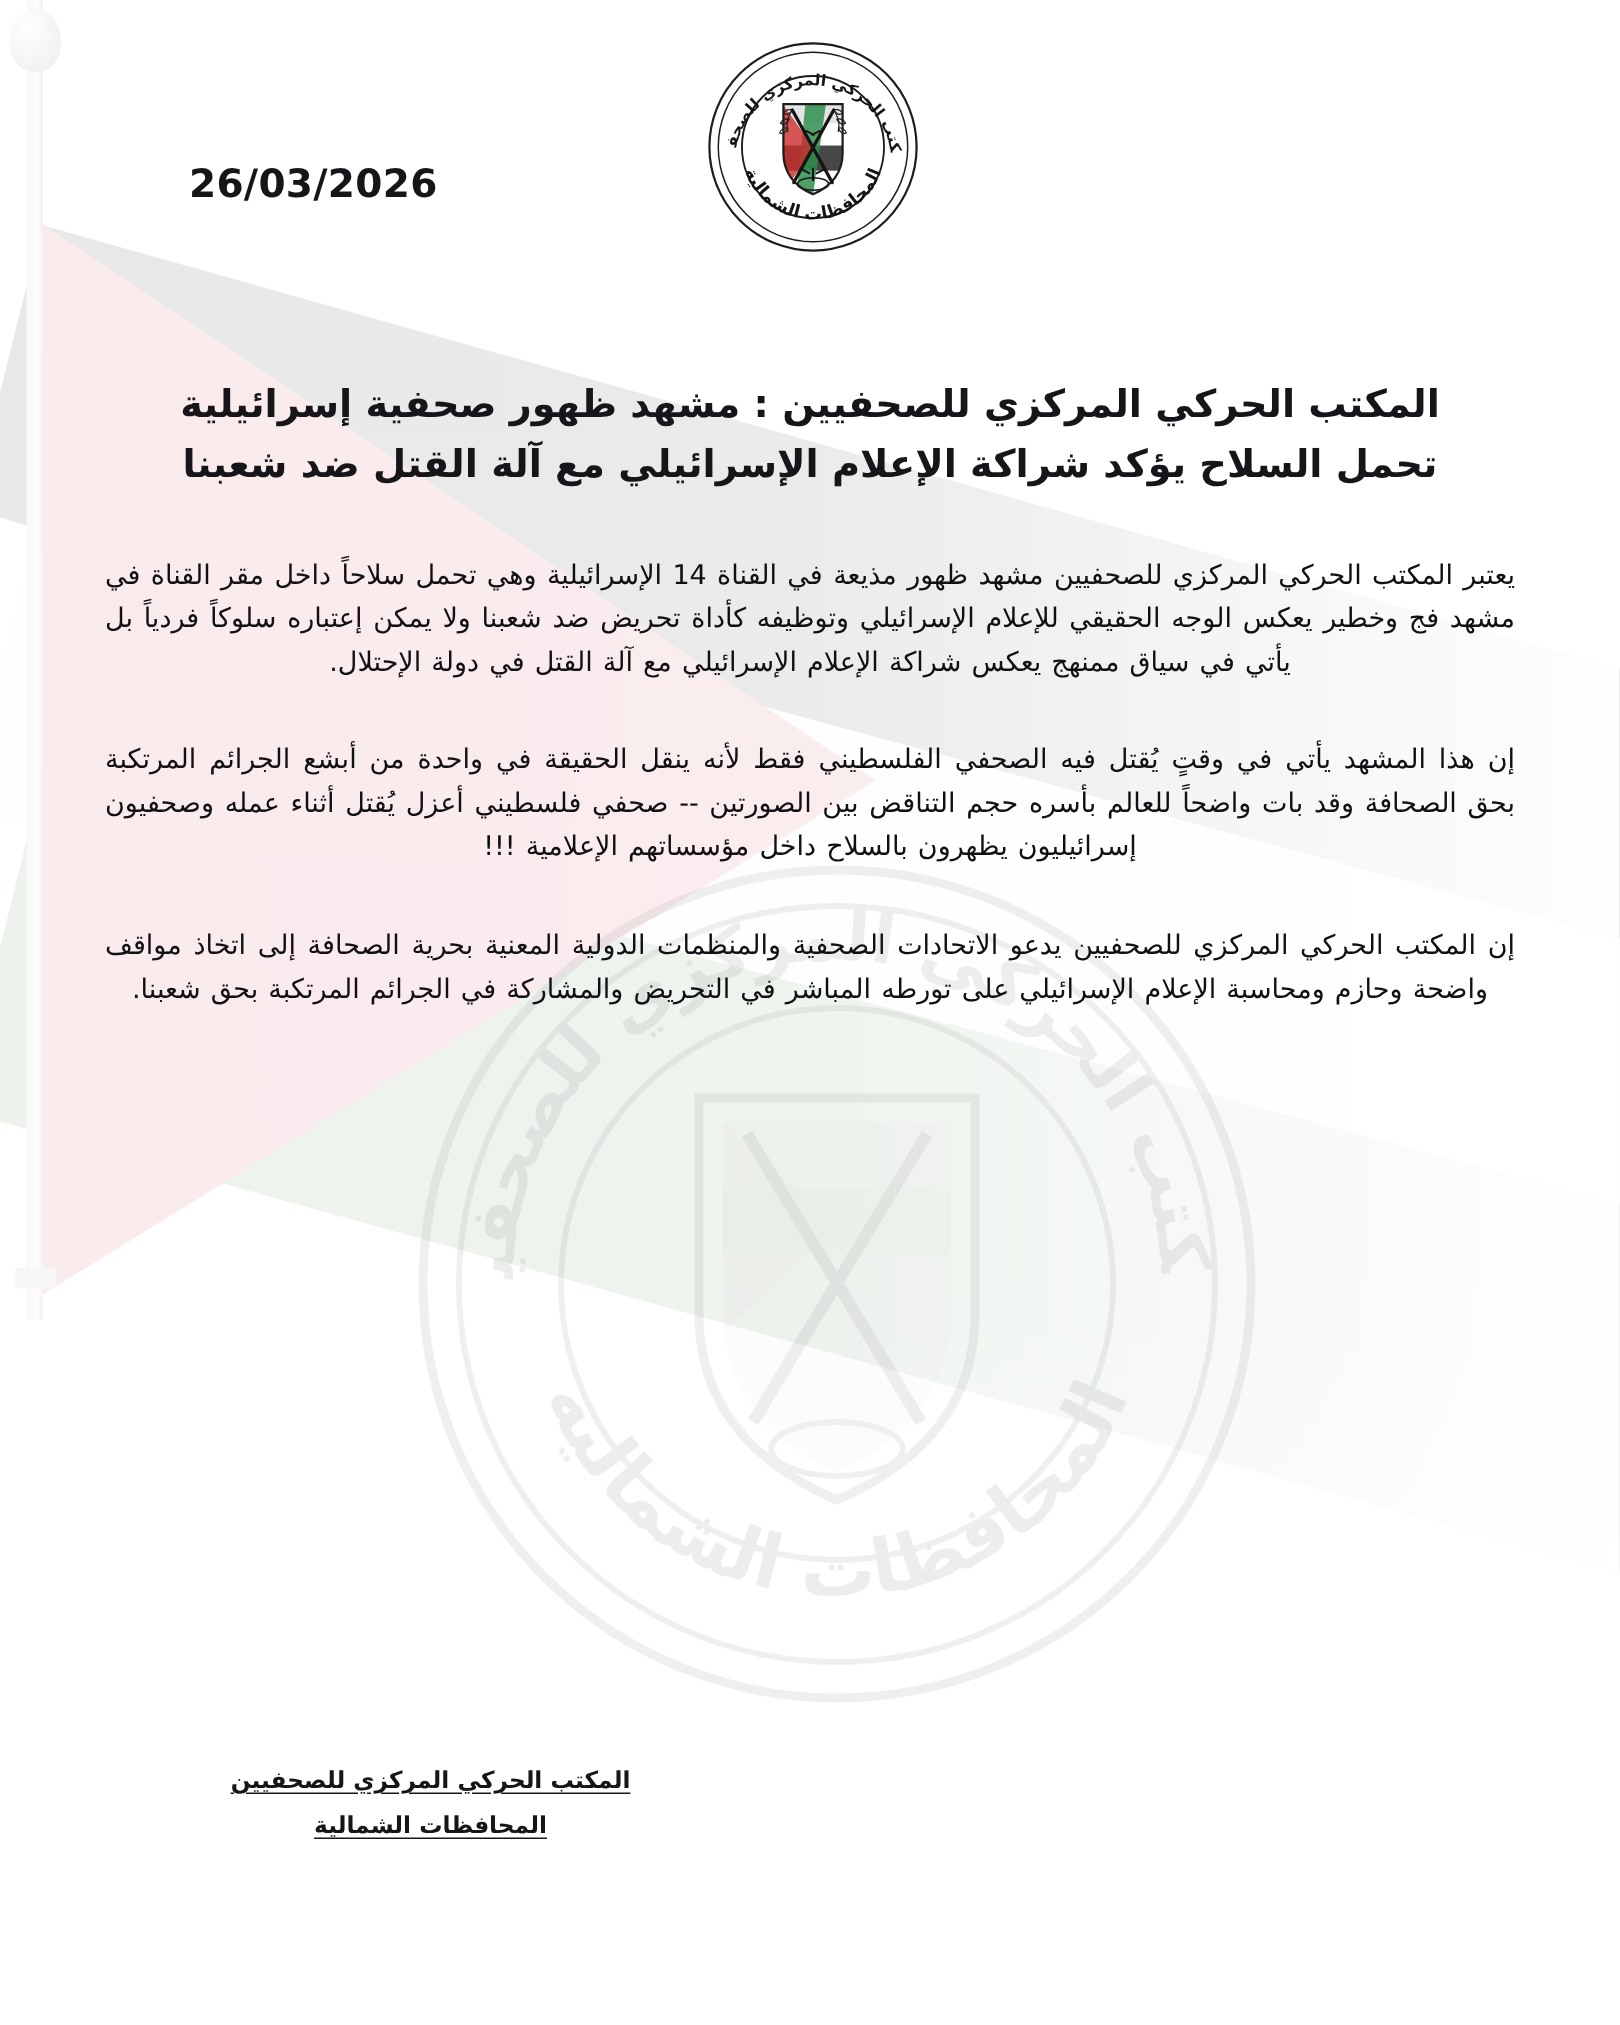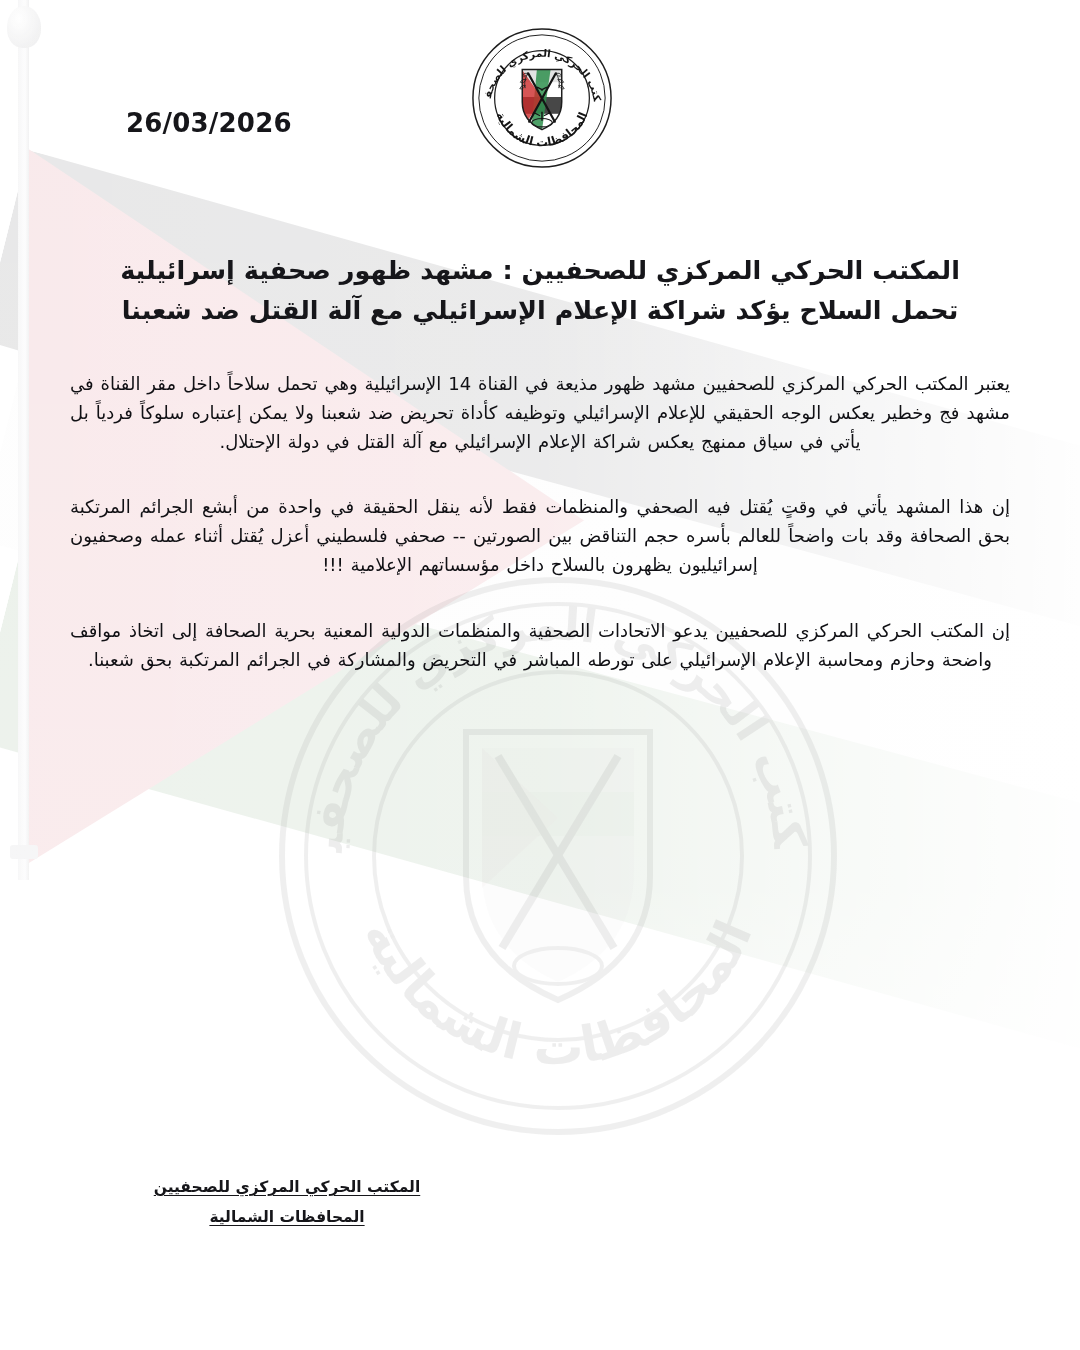--- a/index.html
+++ b/index.html
@@ -275,21 +275,21 @@
   </div>
 
   <div class="doc-date">26/03/2026</div>
 
   <div class="content">
 
     <h1 class="doc-title">المكتب الحركي المركزي للصحفيين : مشهد ظهور صحفية إسرائيلية تحمل السلاح يؤكد شراكة الإعلام الإسرائيلي مع آلة القتل ضد شعبنا</h1>
 
     <p class="para">يعتبر المكتب الحركي المركزي للصحفيين مشهد ظهور مذيعة في القناة 14 الإسرائيلية وهي تحمل سلاحاً داخل مقر القناة في مشهد فج وخطير يعكس الوجه الحقيقي للإعلام الإسرائيلي وتوظيفه كأداة تحريض ضد شعبنا ولا يمكن إعتباره سلوكاً فردياً بل يأتي في سياق ممنهج يعكس شراكة الإعلام الإسرائيلي مع آلة القتل في دولة الإحتلال.</p>
 
-    <p class="para">إن هذا المشهد يأتي في وقتٍ يُقتل فيه الصحفي والمنظمات فقط لأنه ينقل الحقيقة  في واحدة من أبشع الجرائم المرتكبة بحق الصحافة وقد بات واضحاً للعالم بأسره حجم التناقض بين الصورتين -- صحفي فلسطيني أعزل يُقتل أثناء عمله وصحفيون إسرائيليون يظهرون بالسلاح داخل مؤسساتهم الإعلامية !!!</p>
+    <p class="para">إن هذا المشهد يأتي في وقتٍ يُقتل فيه الصحفي الفلسطيني فقط لأنه ينقل الحقيقة  في واحدة من أبشع الجرائم المرتكبة بحق الصحافة وقد بات واضحاً للعالم بأسره حجم التناقض بين الصورتين -- صحفي فلسطيني أعزل يُقتل أثناء عمله وصحفيون إسرائيليون يظهرون بالسلاح داخل مؤسساتهم الإعلامية !!!</p>
 
     <p class="para">إن المكتب الحركي المركزي للصحفيين يدعو الاتحادات الصحفية والمنظمات الدولية المعنية بحرية الصحافة إلى اتخاذ مواقف واضحة وحازم ومحاسبة الإعلام الإسرائيلي على تورطه المباشر في التحريض والمشاركة في الجرائم المرتكبة بحق شعبنا.</p>
 
   </div>
 
   <div class="signature">
     <span class="sig-line">المكتب الحركي المركزي للصحفيين</span>
     <span class="sig-line">المحافظات الشمالية</span>
   </div>
 

